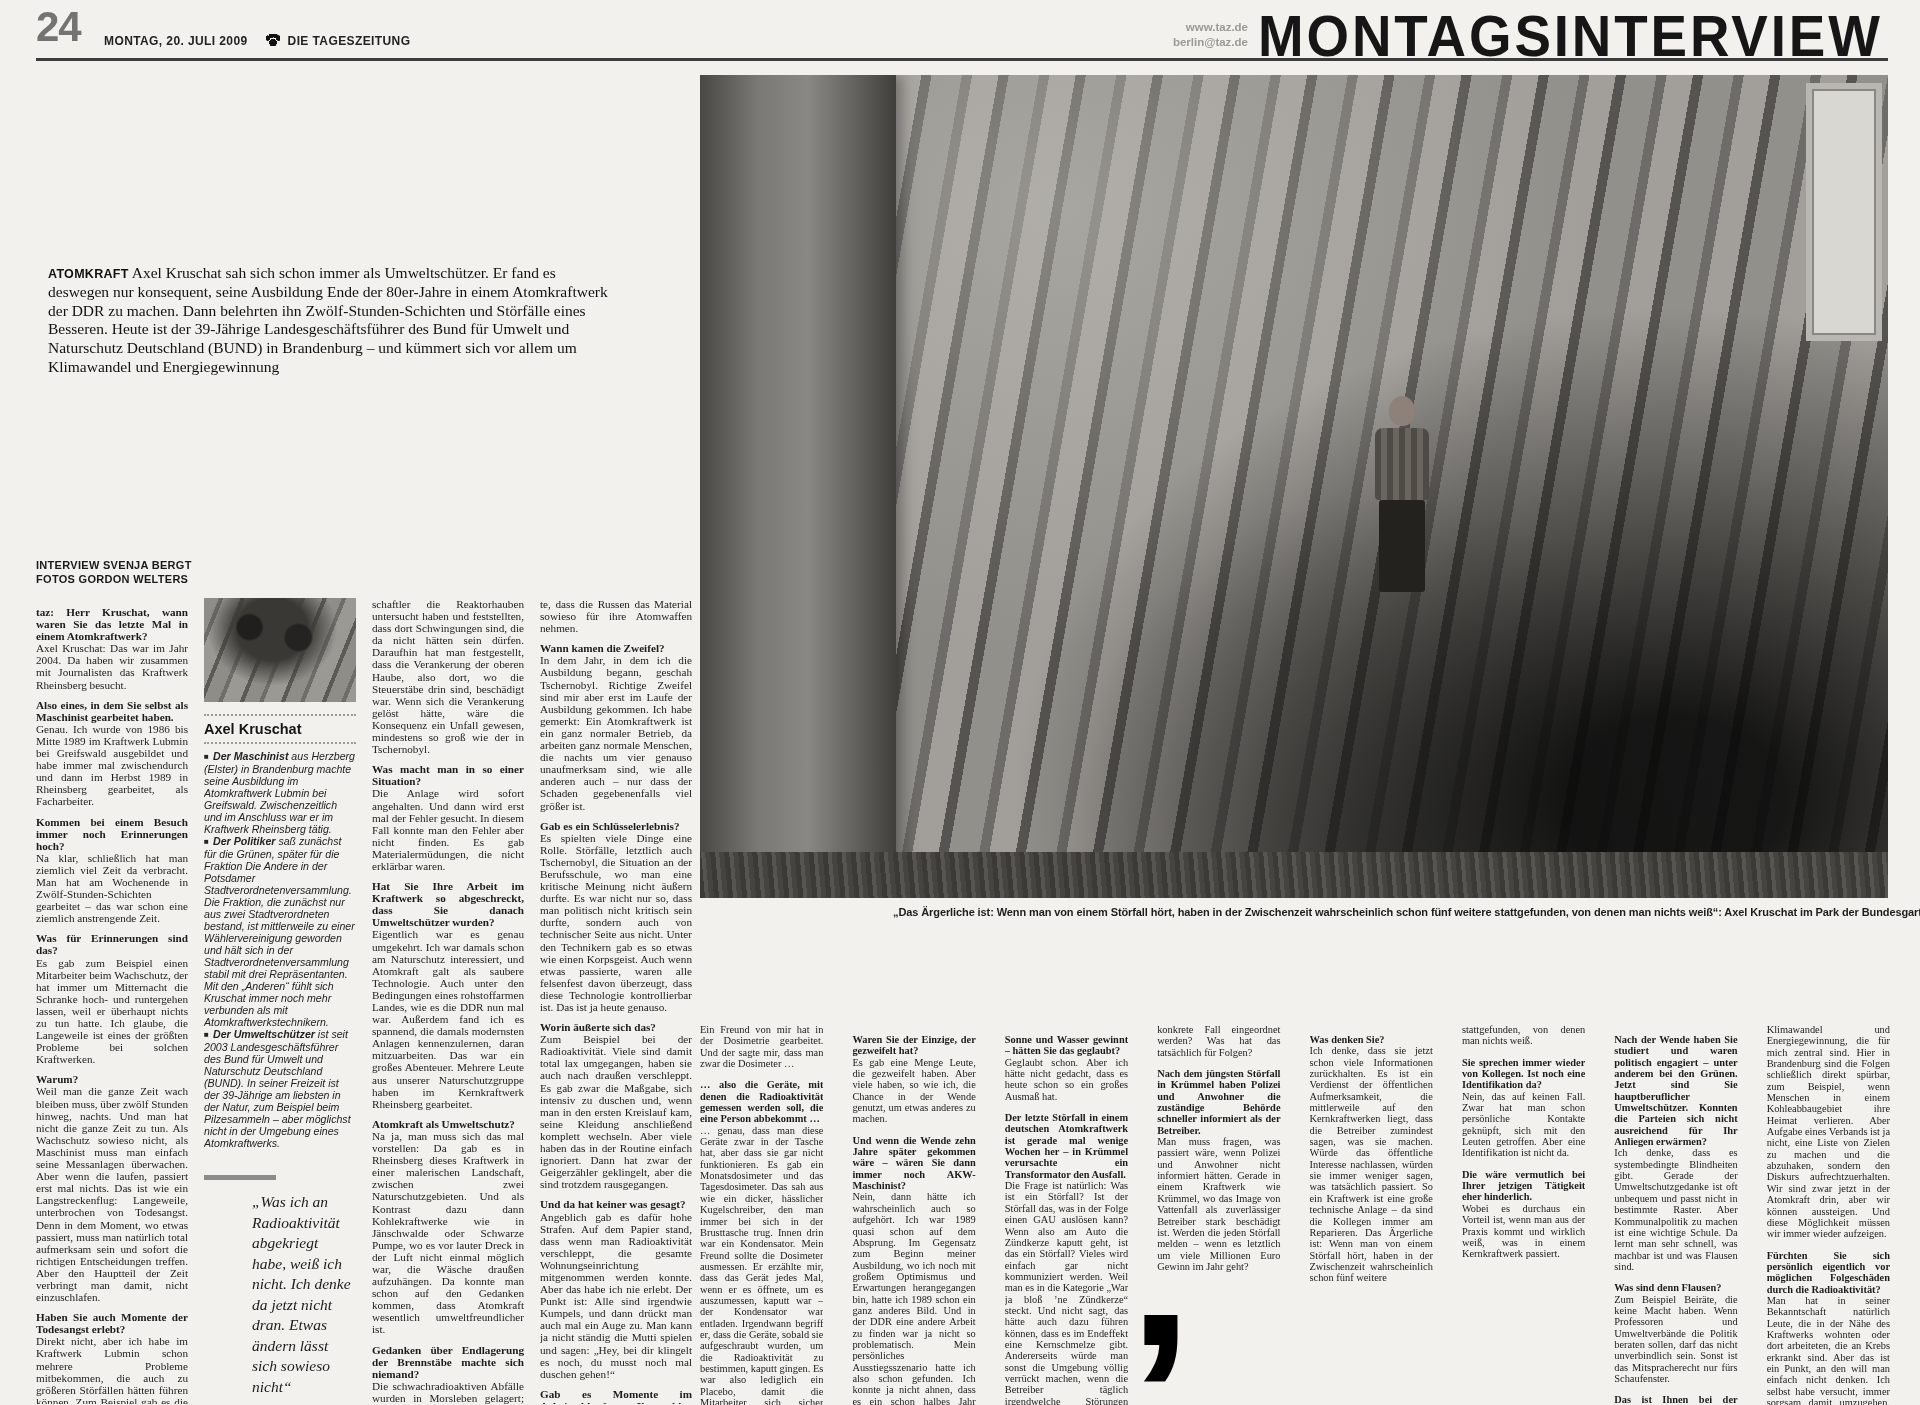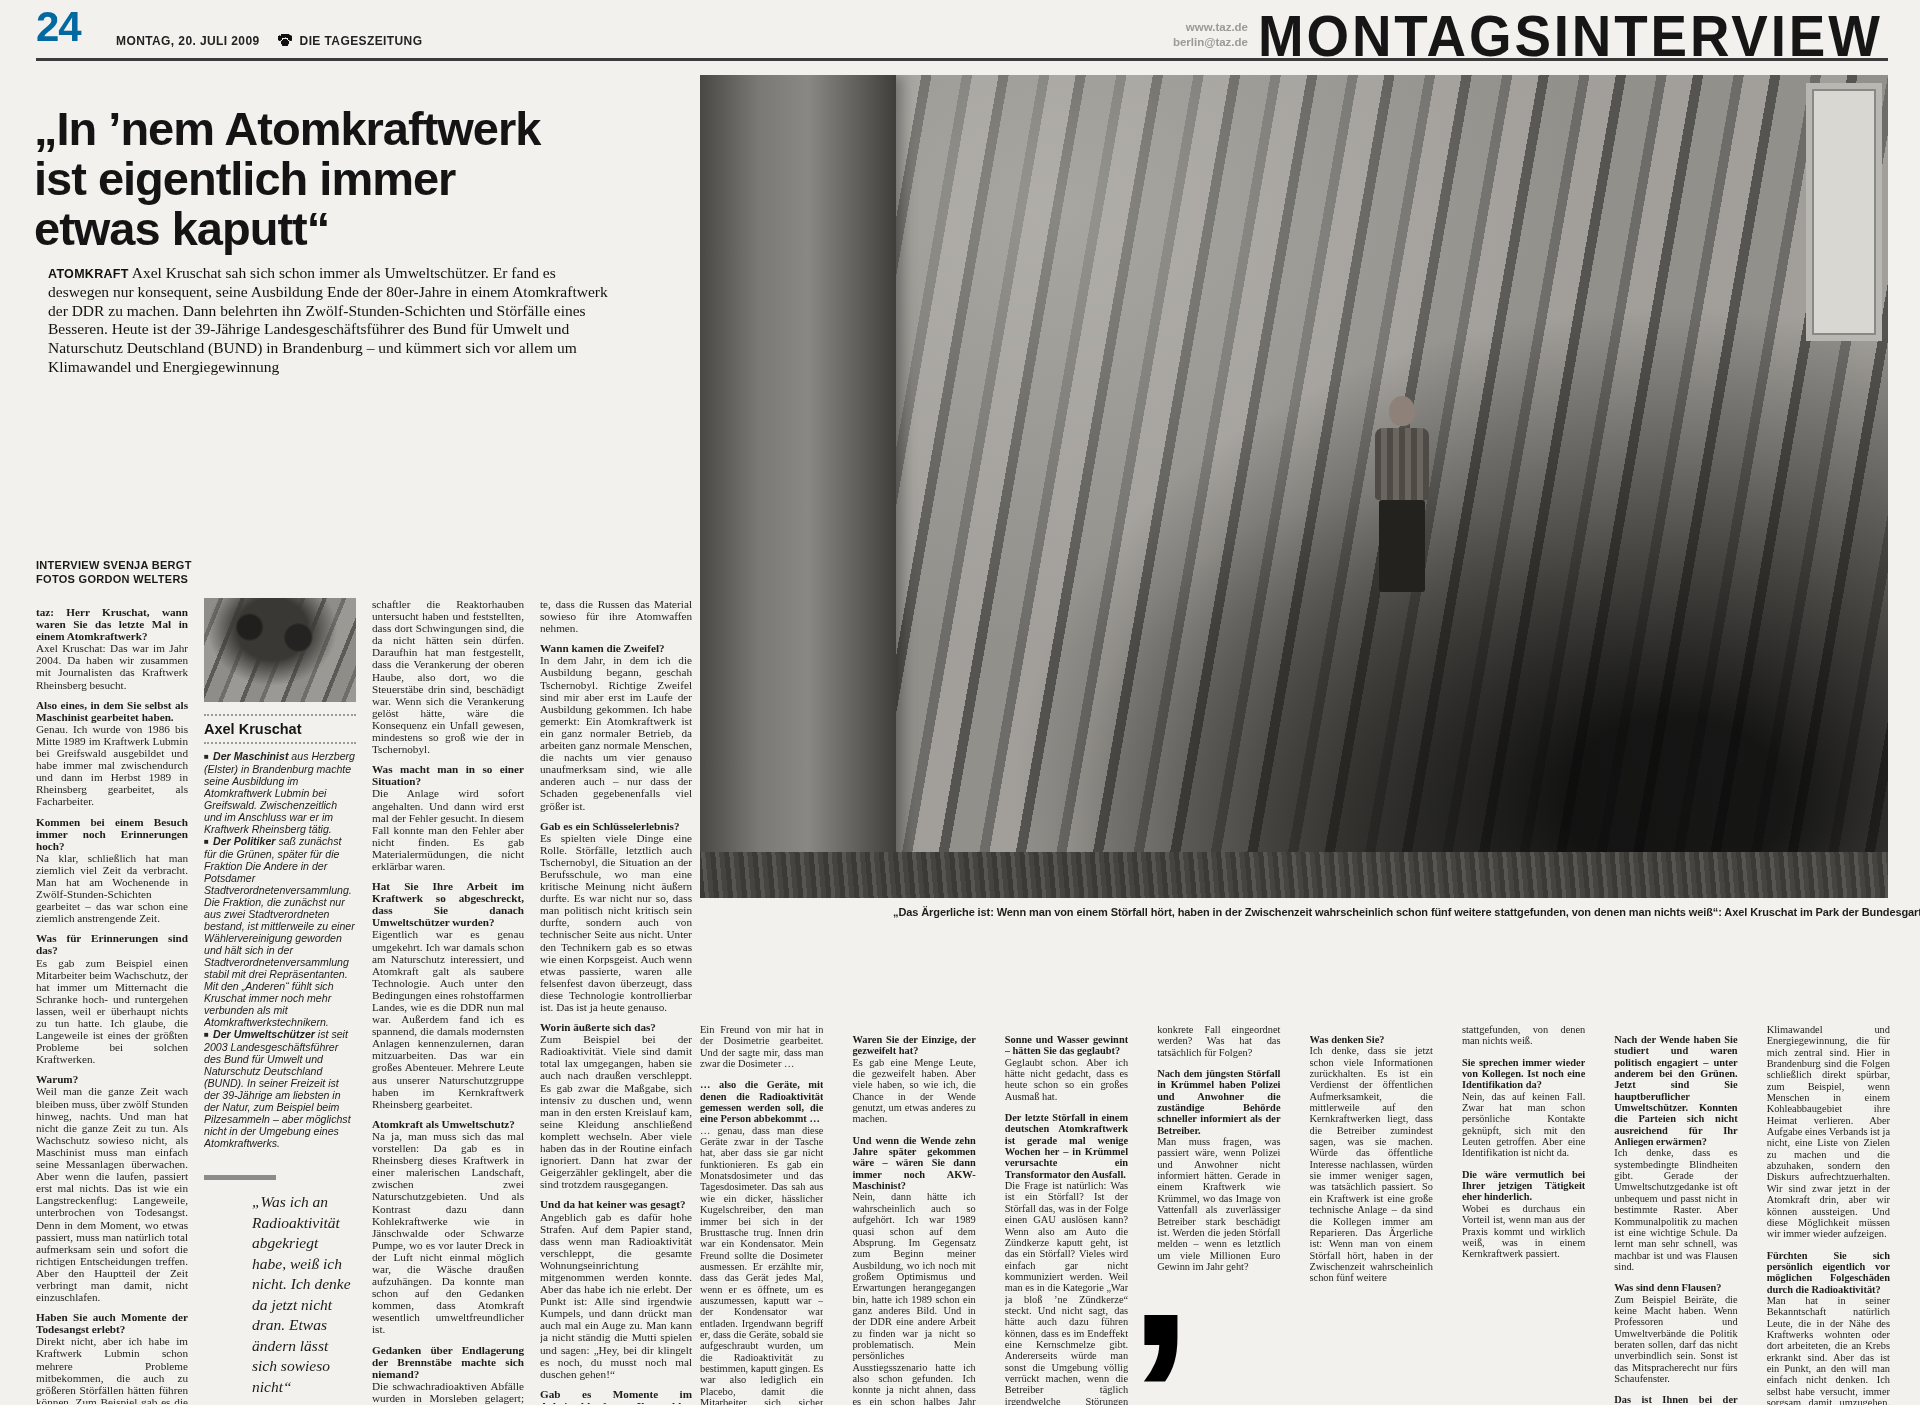--- a/index.html
+++ b/index.html
@@ -1,21 +1,21 @@
 <!DOCTYPE html>
 <html lang="de"><head>
 <meta charset="utf-8">
 <style>
   html,body{margin:0;padding:0;}
   body{width:1920px;height:1405px;background:#e9e8e5;font-family:"Liberation Serif",serif;color:#1c1c1c;}
   #page{position:relative;width:1920px;height:1405px;background:#f2f1ee;overflow:hidden;}
 
   
-  .pagenum{position:absolute;left:36px;top:6px;font:bold 42px/1 "Liberation Sans",sans-serif;color:#0369a1;letter-spacing:-1px;}
-  .dateline{position:absolute;left:116px;top:34px;font:bold 12px/1 "Liberation Sans",sans-serif;color:#222;letter-spacing:.4px;}
+  .pagenum{position:absolute;left:36px;top:6px;font:bold 42px/1 "Liberation Sans",sans-serif;color:#737373;letter-spacing:-1px;}
+  .dateline{position:absolute;left:104px;top:34px;font:bold 12px/1 "Liberation Sans",sans-serif;color:#222;letter-spacing:.4px;}
   .dateline .sep{display:inline-block;width:18px;}
   .paw{display:inline-block;width:14px;height:12px;vertical-align:-1px;
        background:
         radial-gradient(circle at 50% 72%, #111 34%, transparent 36%),
         radial-gradient(circle at 12% 34%, #111 17%, transparent 19%),
         radial-gradient(circle at 38% 14%, #111 17%, transparent 19%),
         radial-gradient(circle at 66% 14%, #111 17%, transparent 19%),
         radial-gradient(circle at 90% 34%, #111 17%, transparent 19%);}
   .urls{position:absolute;left:1128px;top:20px;width:120px;text-align:right;
         font:bold 11.5px/15px "Liberation Sans",sans-serif;color:#9b9a97;}
@@ -101,25 +101,20 @@
   <div class="dateline">
     <span>MONTAG, 20. JULI 2009</span><span class="sep"></span><span class="paw"></span><span class="sep" style="width:8px"></span><span>DIE TAGESZEITUNG</span>
   </div>
   <div class="urls">
     <div>www.taz.de</div>
     <div>berlin@taz.de</div>
   </div>
   <div class="brand">MONTAGSINTERVIEW</div>
   <div class="toprule"></div>
 
-  <div class="headline">
-    <div>„In ’nem Atomkraftwerk</div>
-    <div>ist eigentlich immer</div>
-    <div>etwas kaputt“</div>
-  </div>
 
   <div class="lead"><span class="kicker">ATOMKRAFT</span><span> Axel Kruschat sah sich schon immer als Umweltschützer. Er fand es deswegen nur konsequent, seine Ausbildung Ende der 80er-Jahre in einem Atomkraftwerk der DDR zu machen. Dann belehrten ihn Zwölf-Stunden-Schichten und Störfälle eines Besseren. Heute ist der 39-Jährige Landesgeschäftsführer des Bund für Umwelt und Naturschutz Deutschland (BUND) in Brandenburg – und kümmert sich vor allem um Klimawandel und Energiegewinnung</span></div>
 
   <div class="credits">
     <div>INTERVIEW SVENJA BERGT</div>
     <div>FOTOS GORDON WELTERS</div>
   </div>
 
   <div class="leftcols">
     <div class="col">

